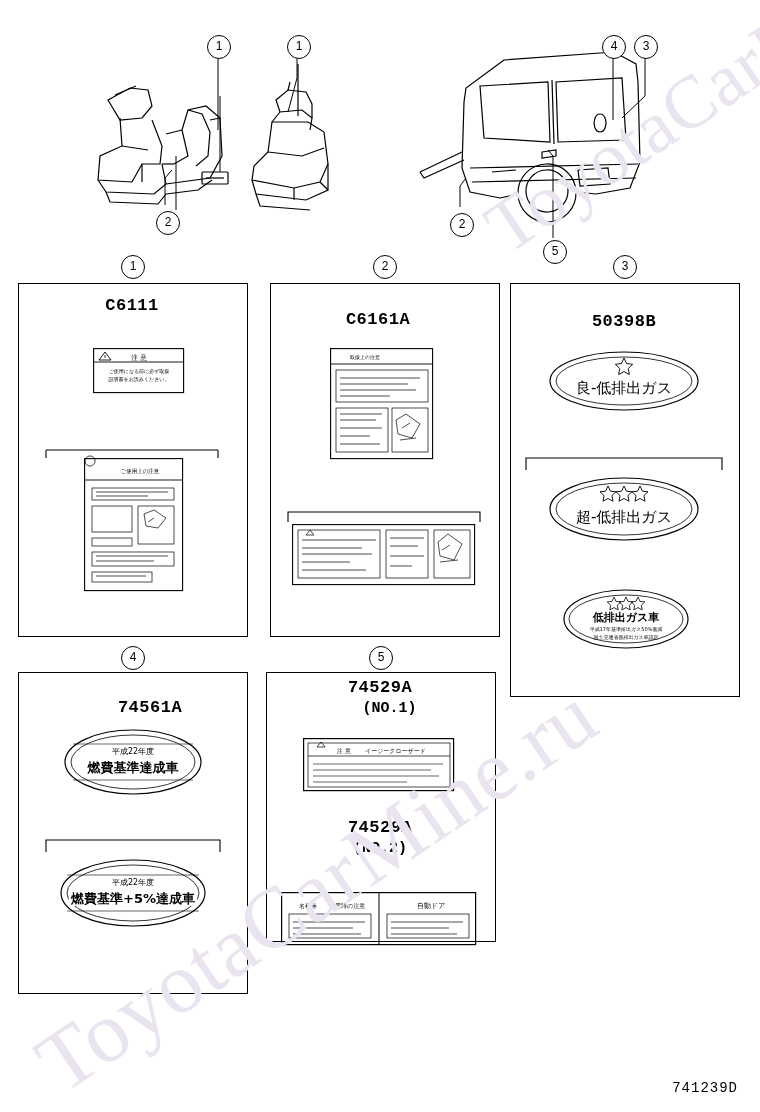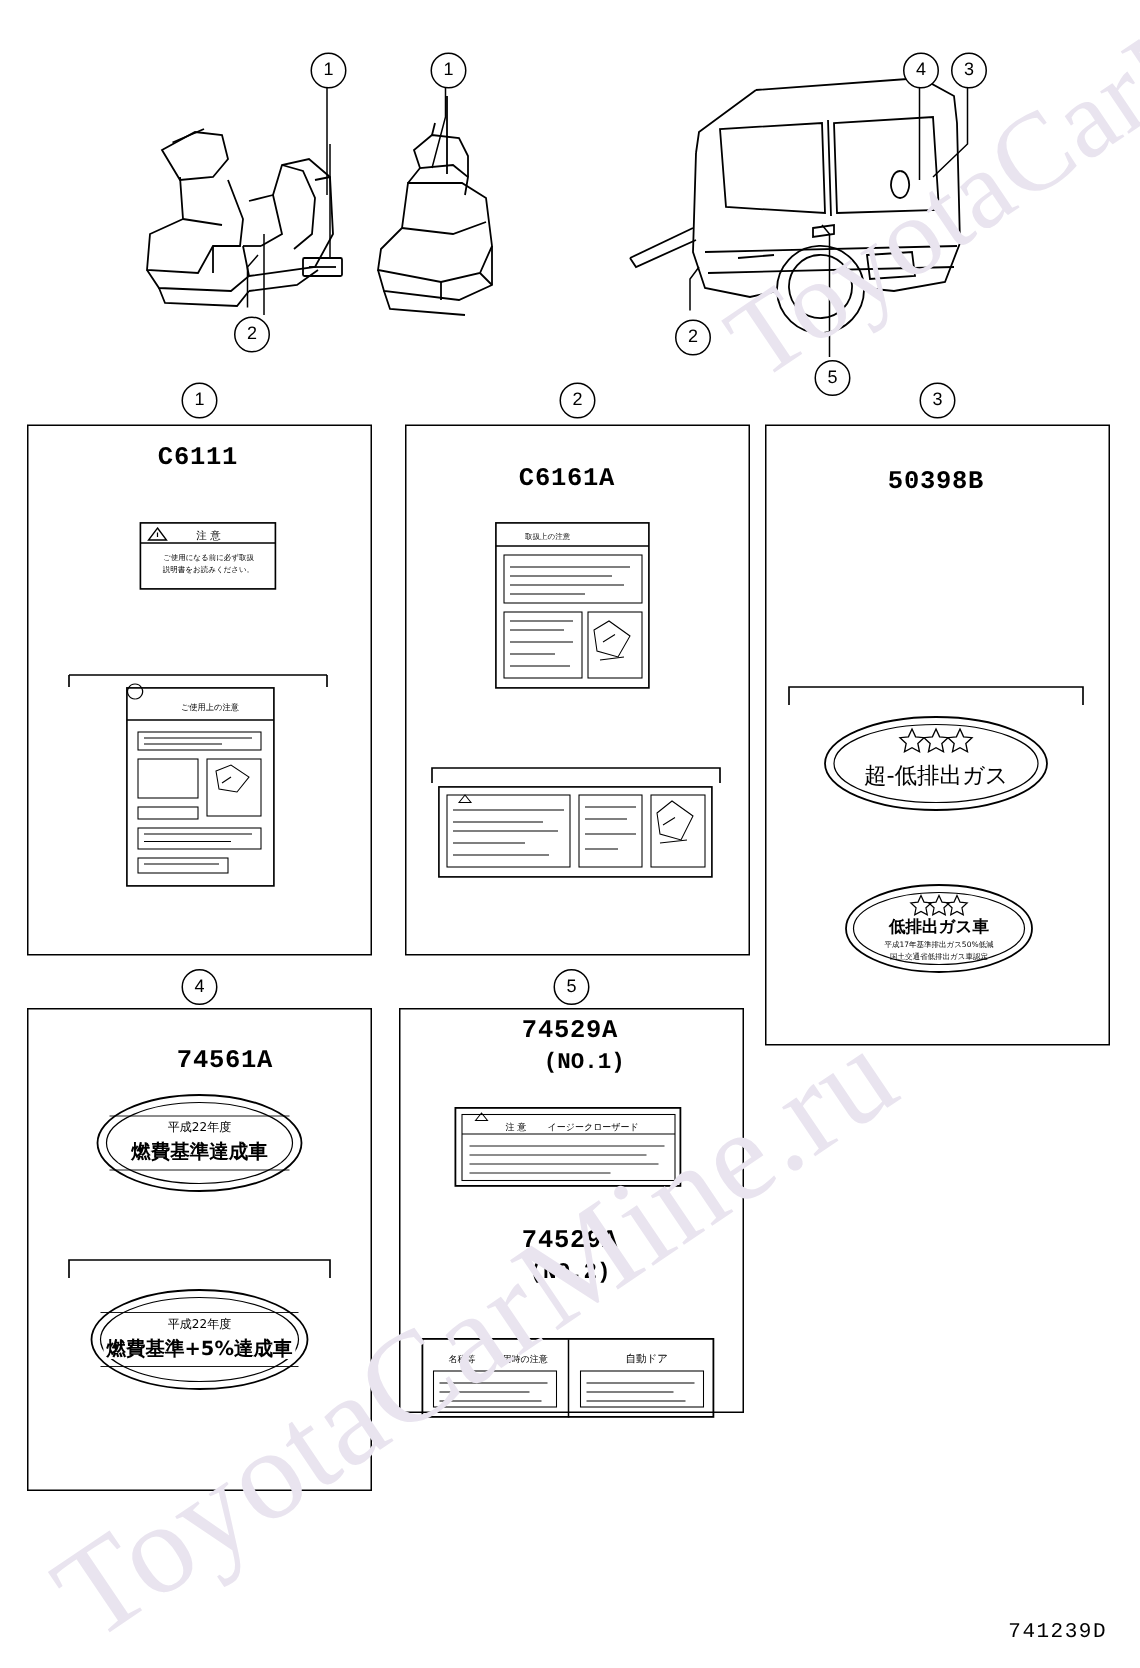--- a/index.html
+++ b/index.html
@@ -289,20 +289,28 @@
         <path d="M146 18 l10 -8 l14 10 l-8 16 l-14 -4 Z"></path>
         <path d="M150 26 l8 -5 M148 38 l18 -2"></path>
       </g>
     </svg>
   </div>
 
   <div class="box" style="left:510px; top:283px; width:228px; height:412px;"></div>
   <div class="box-num" style="left:613px; top:255px;">3</div>
   <div class="part-code" style="left:510px; top:312px; width:228px;">50398B</div>
 
+  <div class="illus" style="left:548px; top:350px;">
+    <svg width="152" height="62" viewBox="0 0 152 62">
+      <ellipse cx="76" cy="31" rx="74" ry="29" fill="#fff" stroke="#000" stroke-width="1.2"></ellipse>
+      <ellipse cx="76" cy="31" rx="68" ry="24" fill="none" stroke="#000" stroke-width="0.8"></ellipse>
+      <path d="M76 8 l2.6 5.6 l6.1 0.7 l-4.5 4.2 l1.2 6 l-5.4 -2.9 l-5.4 2.9 l1.2 -6 l-4.5 -4.2 l6.1 -0.7 Z" fill="none" stroke="#000" stroke-width="0.9"></path>
+      <text x="76" y="43" font-size="15" text-anchor="middle" font-family="DejaVu Sans, sans-serif">良-低排出ガス</text>
+    </svg>
+  </div>
 
   <svg class="illus" style="left:524px; top:456px;" width="200" height="16">
     <path d="M2 14 L2 2 L198 2 L198 14" stroke="#000" stroke-width="1.1" fill="none"></path>
   </svg>
 
   <div class="illus" style="left:563px; top:588px;">
     <svg width="126" height="62" viewBox="0 0 126 62">
       <ellipse cx="63" cy="31" rx="62" ry="29" fill="#fff" stroke="#000" stroke-width="1.2"></ellipse>
       <ellipse cx="63" cy="31" rx="57" ry="24" fill="none" stroke="#000" stroke-width="0.8"></ellipse>
       <g fill="none" stroke="#000" stroke-width="0.8">

